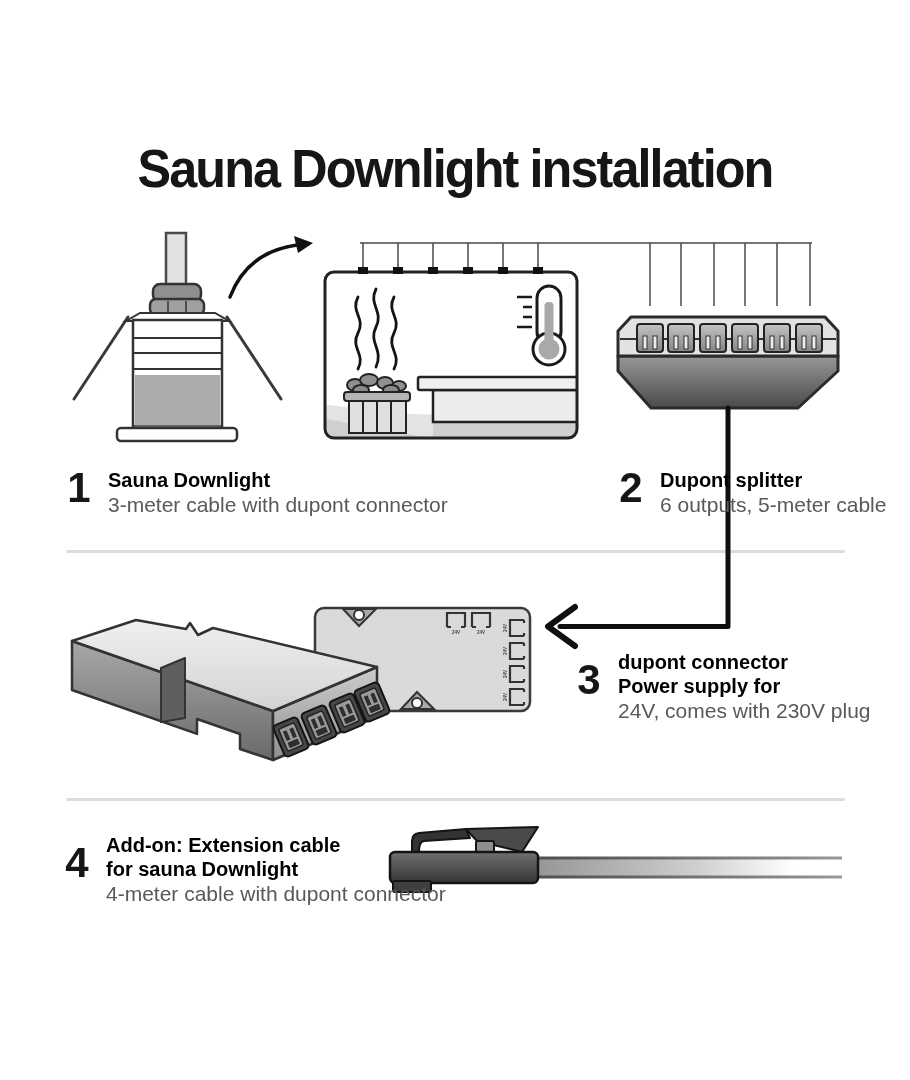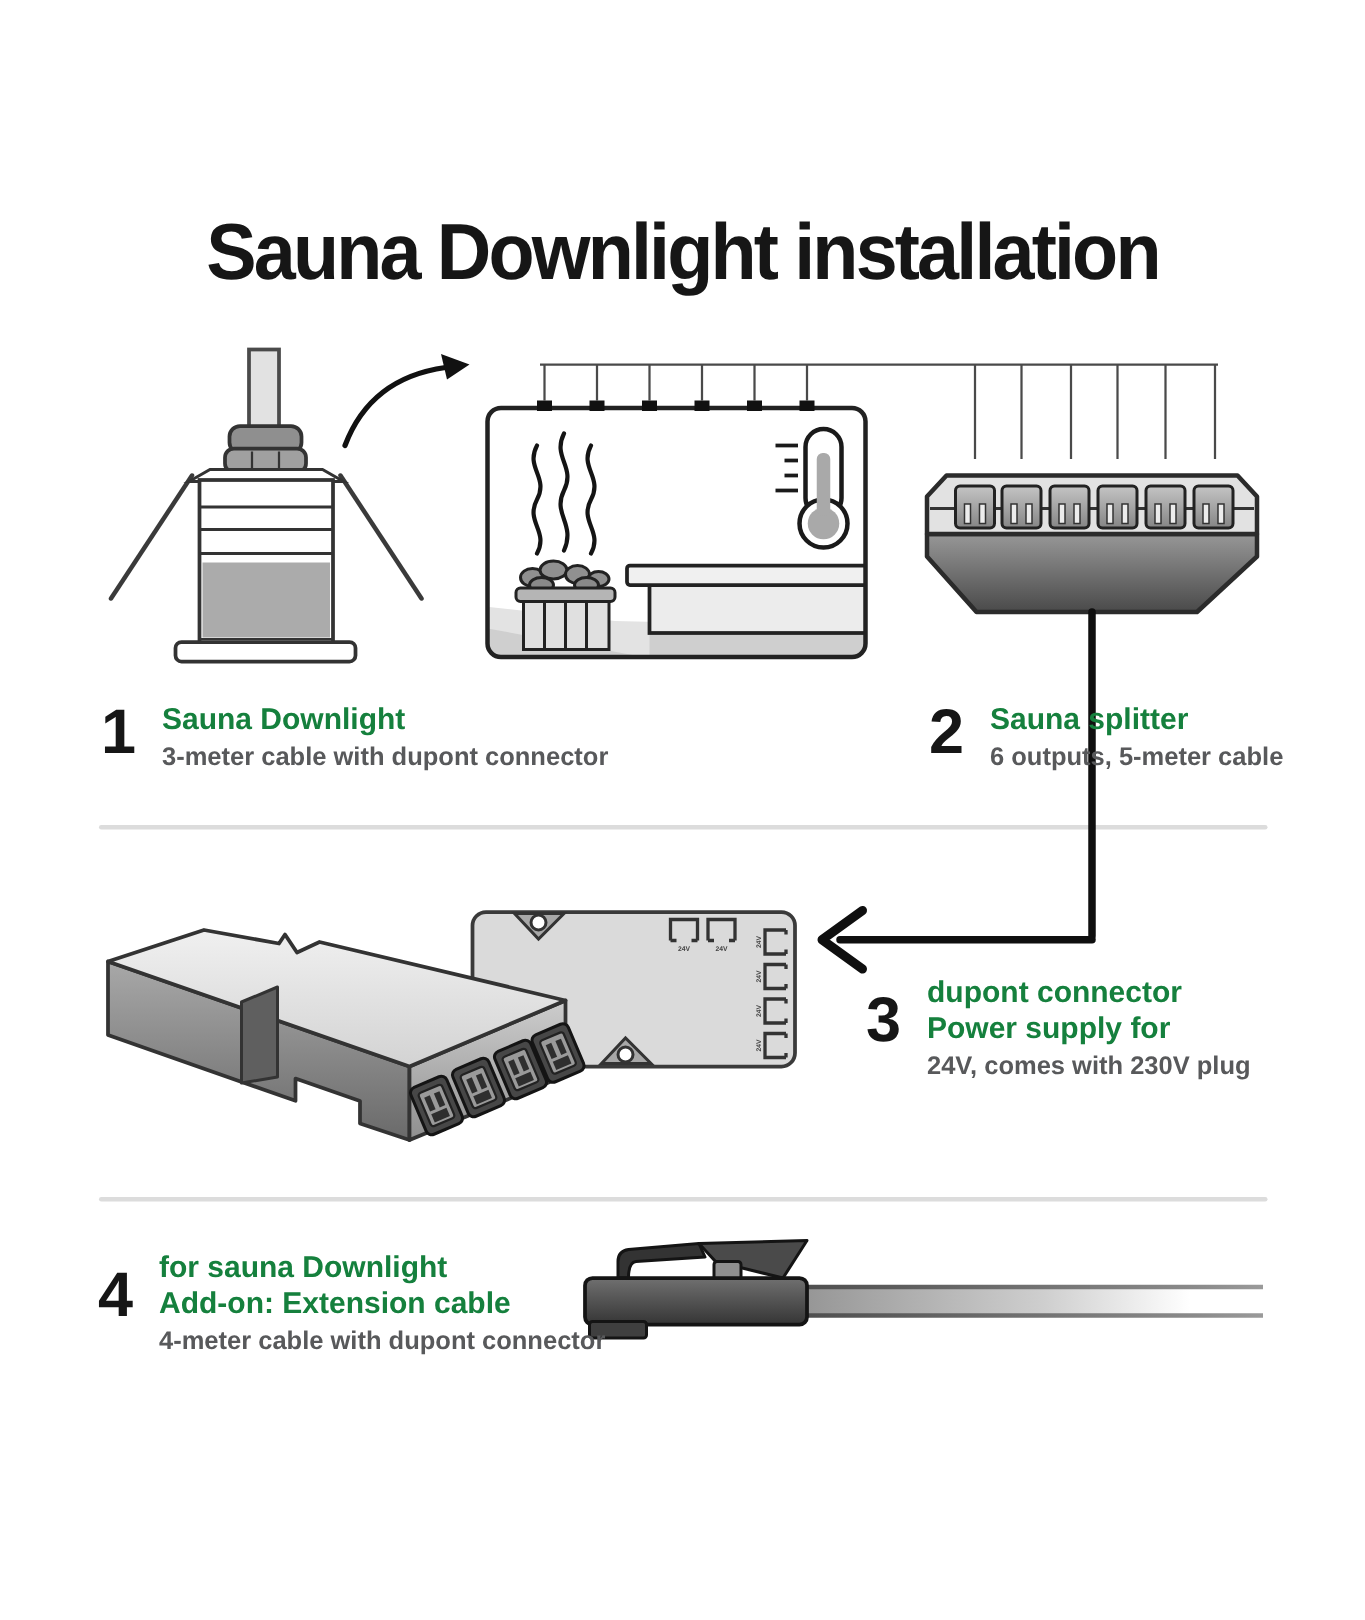--- a/index.html
+++ b/index.html
@@ -7,22 +7,22 @@
           font-family:"Liberation Sans",sans-serif;color:#231f20;}
   .page-title{position:absolute;top:138px;left:0;width:910px;text-align:center;
           font-size:53px;font-weight:700;letter-spacing:-2px;color:#161616;
           transform:scaleX(0.95);transform-origin:center;white-space:nowrap;}
   .diagram-svg{position:absolute;top:0;left:0;}
   .divider{position:absolute;left:66px;width:779px;height:3px;background:#dcdcdc;border-radius:2px;}
   #divider-1{top:550px;}
   #divider-2{top:798px;}
   .step{position:absolute;display:flex;gap:14px;}
   .step-number{width:30px;text-align:center;font-size:42px;line-height:0.95;font-weight:700;color:#161616;flex:0 0 auto;}
-  .step-title{font-size:20px;font-weight:700;line-height:24px;color:#15803d;}
-  .step-desc{font-size:17px;font-weight:700;line-height:24px;color:#58595b;margin-top:1px;}
+  .step-title{font-size:20px;font-weight:700;line-height:24px;color:#000000;}
+  .step-desc{font-size:21px;font-weight:400;line-height:24px;color:#58595b;margin-top:1px;}
   #step-1{left:64px;top:468px;}
   #step-2{left:616px;top:468px;}
   #step-3{left:574px;top:650px;}
   #step-3 .step-number{margin-top:10px;}
   #step-4{left:62px;top:833px;}
   #step-4 .step-number{margin-top:10px;}
   .tiny-label{font-size:4.5px;font-weight:700;fill:#444;}
 </style>
 </head>
 <body>
@@ -283,21 +283,21 @@
     <div class="step-number">1</div>
     <div>
       <div class="step-title">Sauna Downlight</div>
       <div class="step-desc">3-meter cable with dupont connector</div>
     </div>
   </div>
 
   <div class="step" id="step-2">
     <div class="step-number">2</div>
     <div>
-      <div class="step-title">Sauna splitter</div>
+      <div class="step-title">Dupont splitter</div>
       <div class="step-desc">6 outputs, 5-meter cable</div>
     </div>
   </div>
 
   <div class="step" id="step-3">
     <div class="step-number">3</div>
     <div>
       <div class="step-title">
         <div>dupont connector</div>
         <div>Power supply for</div>
@@ -305,20 +305,20 @@
       <div class="step-desc">
         <div>24V, comes with 230V plug</div>
       </div>
     </div>
   </div>
 
   <div class="step" id="step-4">
     <div class="step-number">4</div>
     <div>
       <div class="step-title">
+        <div>Add-on: Extension cable</div>
         <div>for sauna Downlight</div>
-        <div>Add-on: Extension cable</div>
       </div>
       <div class="step-desc">4-meter cable with dupont connector</div>
     </div>
   </div>
 
 </div>
 
 </body></html>

